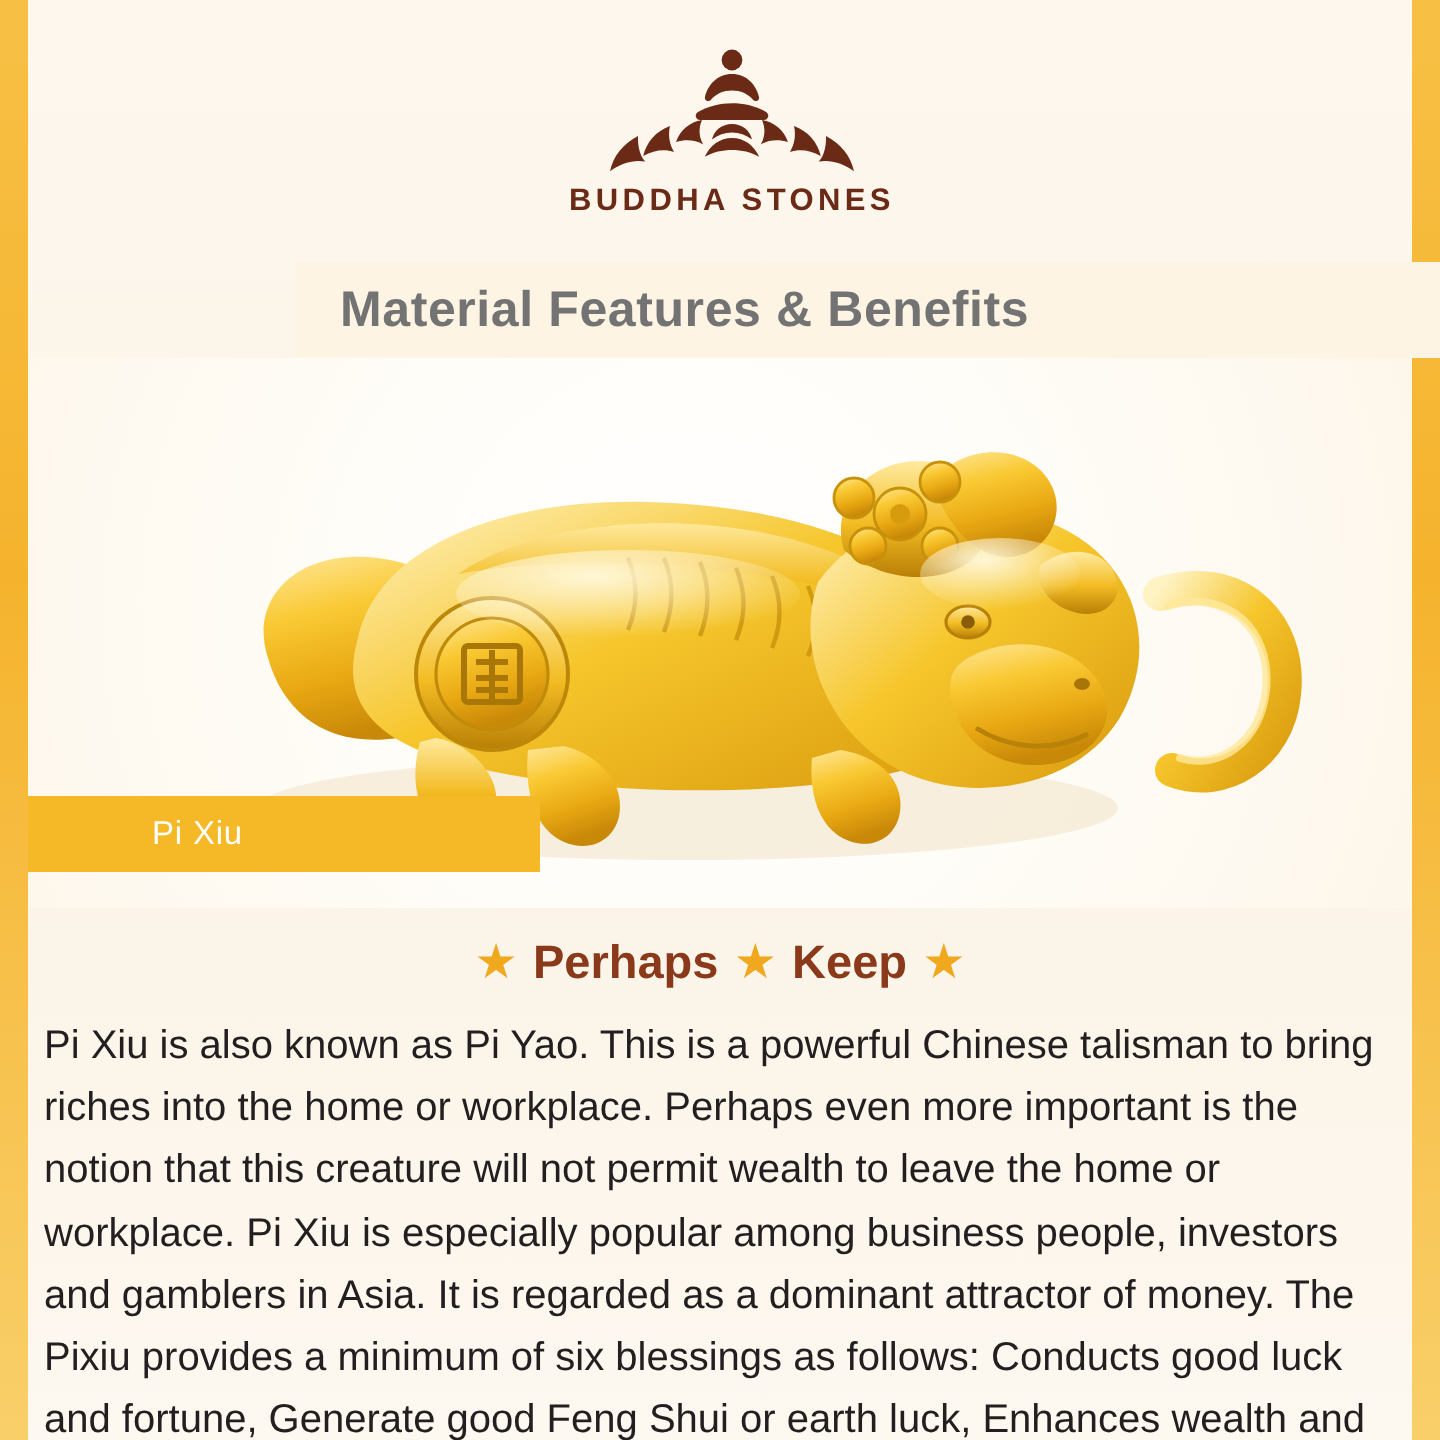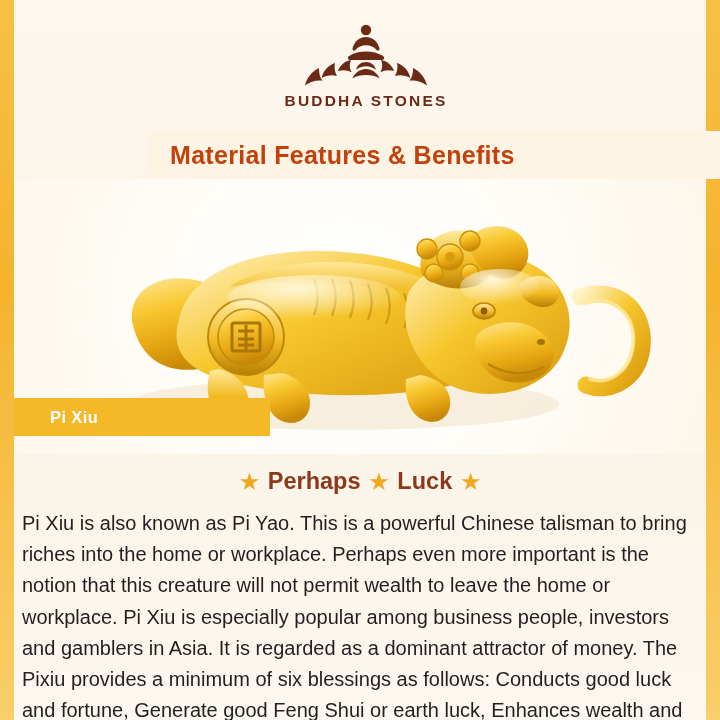--- a/index.html
+++ b/index.html
@@ -59,21 +59,21 @@
     left: 148px; right: 0; top: 131px;
     height: 48px;
     background: #fdf4e4;
     display: flex;
     align-items: center;
     padding-left: 22px;
   }
   .title-band .title {
     font-size: 25px;
     font-weight: 700;
-    color: #c2410c;
+    color: #737373;
     letter-spacing: .3px;
   }
 
   
   .hero {
     position: absolute;
     left: 14px; right: 14px;
     top: 179px; height: 275px;
     background: radial-gradient(circle at 48% 45%, #ffffff 0%, #fffdf8 45%, #fdf6ea 100%);
     overflow: hidden;
@@ -82,24 +82,24 @@
 
   
   .caption {
     position: absolute;
     left: 14px;
     top: 398px;
     width: 256px; height: 38px;
     background: #f5b928;
     display: flex;
     align-items: center;
-    padding-left: 36px;
+    padding-left: 62px;
     color: #ffffff;
     font-size: 16.5px;
-    font-weight: 700;
+    font-weight: 400;
     letter-spacing: .4px;
     z-index: 5;
   }
 
   
   .benefit-row {
     position: absolute;
     left: 14px; right: 14px;
     top: 468px;
     display: flex;
@@ -258,19 +258,19 @@
       <ellipse cx="486" cy="108" rx="40" ry="18" fill="url(#shine)"></ellipse>
     </svg>
   </div>
 
   <div class="caption">Pi Xiu</div>
 
   <div class="benefit-row">
     <span class="star">★</span>
     <span>Perhaps</span>
     <span class="star">★</span>
-    <span>Luck</span>
+    <span>Keep</span>
     <span class="star">★</span>
   </div>
 
   <div class="body-copy">Pi Xiu is also known as Pi Yao. This is a powerful Chinese talisman to bring riches into the home or workplace. Perhaps even more important is the notion that this creature will not permit wealth to leave the home or workplace. Pi Xiu is especially popular among business people, investors and gamblers in Asia. It is regarded as a dominant attractor of money. The Pixiu provides a minimum of six blessings as follows: Conducts good luck and fortune, Generate good Feng Shui or earth luck, Enhances wealth and riches, Protects individuals and building, Protects against evil forces, obstacles, and hardship, Brings unexpected windfall luck, One of the popular ways to retain a Pixiu is to wear it on a bracelet.</div>
 
 </div>
 
 </body></html>

